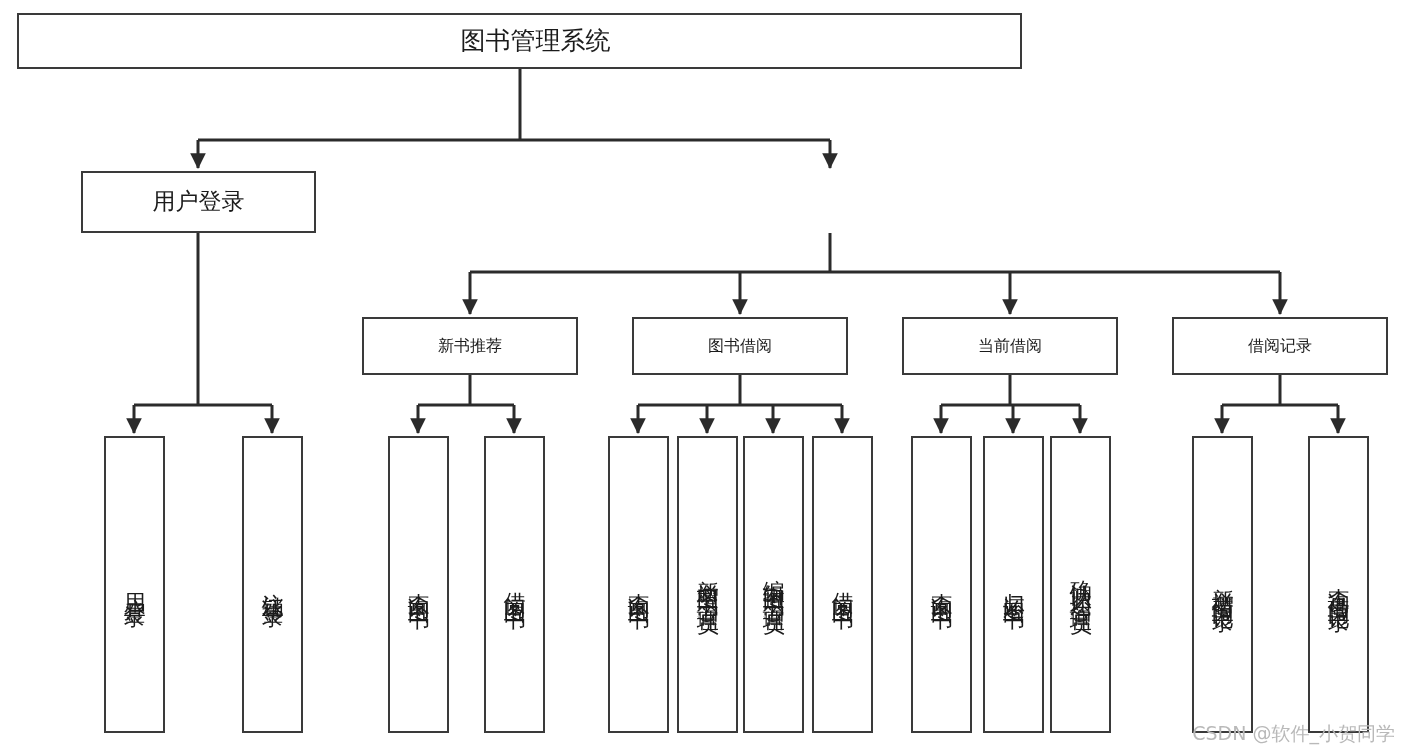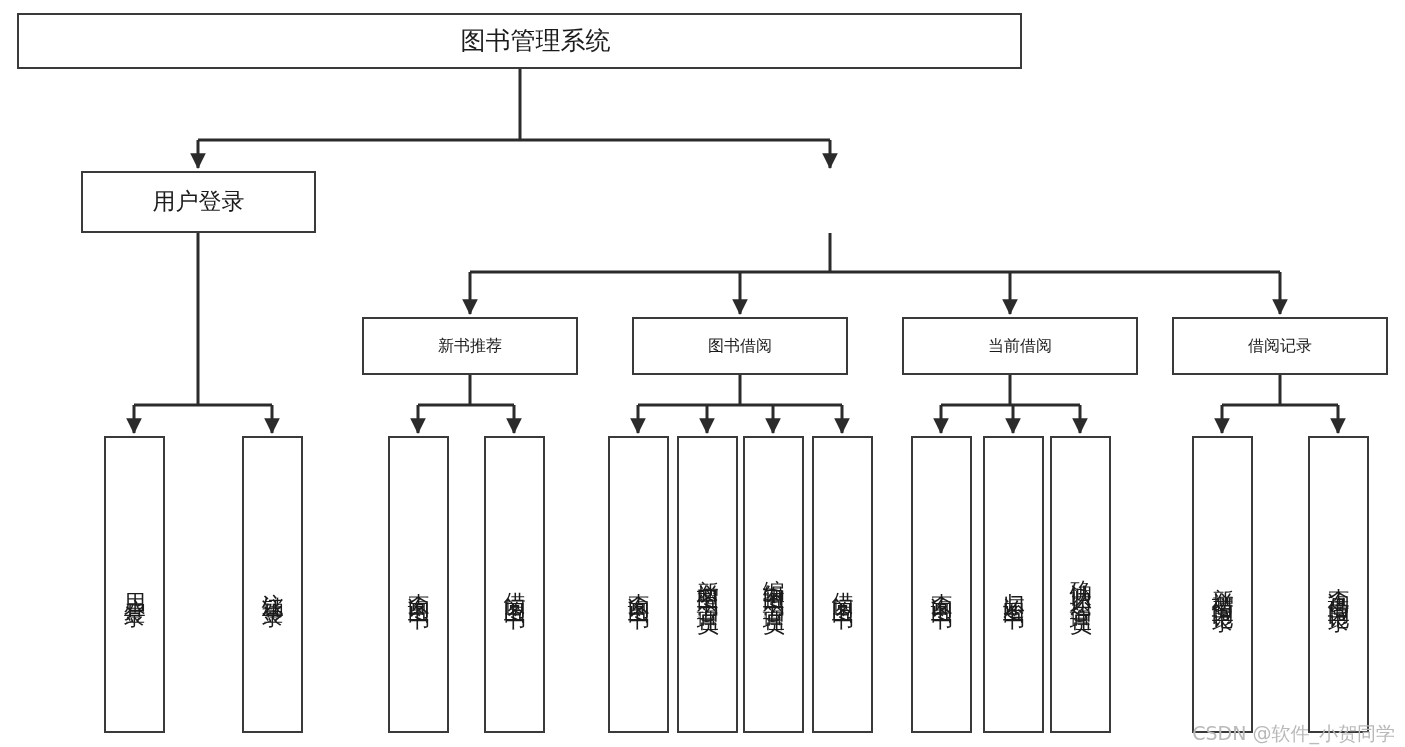--- a/index.html
+++ b/index.html
@@ -133,21 +133,21 @@
   <div class="node level-1" style="left:81px; top:171px; width:235px; height:62px;">
     <span class="htext">用户登录</span>
   </div>
 
   <div class="node level-2" style="left:362px; top:317px; width:216px; height:58px;">
     <span class="htext">新书推荐</span>
   </div>
   <div class="node level-2" style="left:632px; top:317px; width:216px; height:58px;">
     <span class="htext">图书借阅</span>
   </div>
-  <div class="node level-2" style="left:902px; top:317px; width:236px; height:58px;justify-content:center;">
+  <div class="node level-2" style="left:902px; top:317px; width:216px; height:58px;justify-content:center;">
     <span class="htext">当前借阅</span>
   </div>
   <div class="node level-2" style="left:1172px; top:317px; width:216px; height:58px;">
     <span class="htext">借阅记录</span>
   </div>
 
   <div class="node leaf" style="left:104px; top:436px; width:61px; height:297px;">
     <span class="vtext">用户登录</span>
   </div>
   <div class="node leaf" style="left:242px; top:436px; width:61px; height:297px;">

